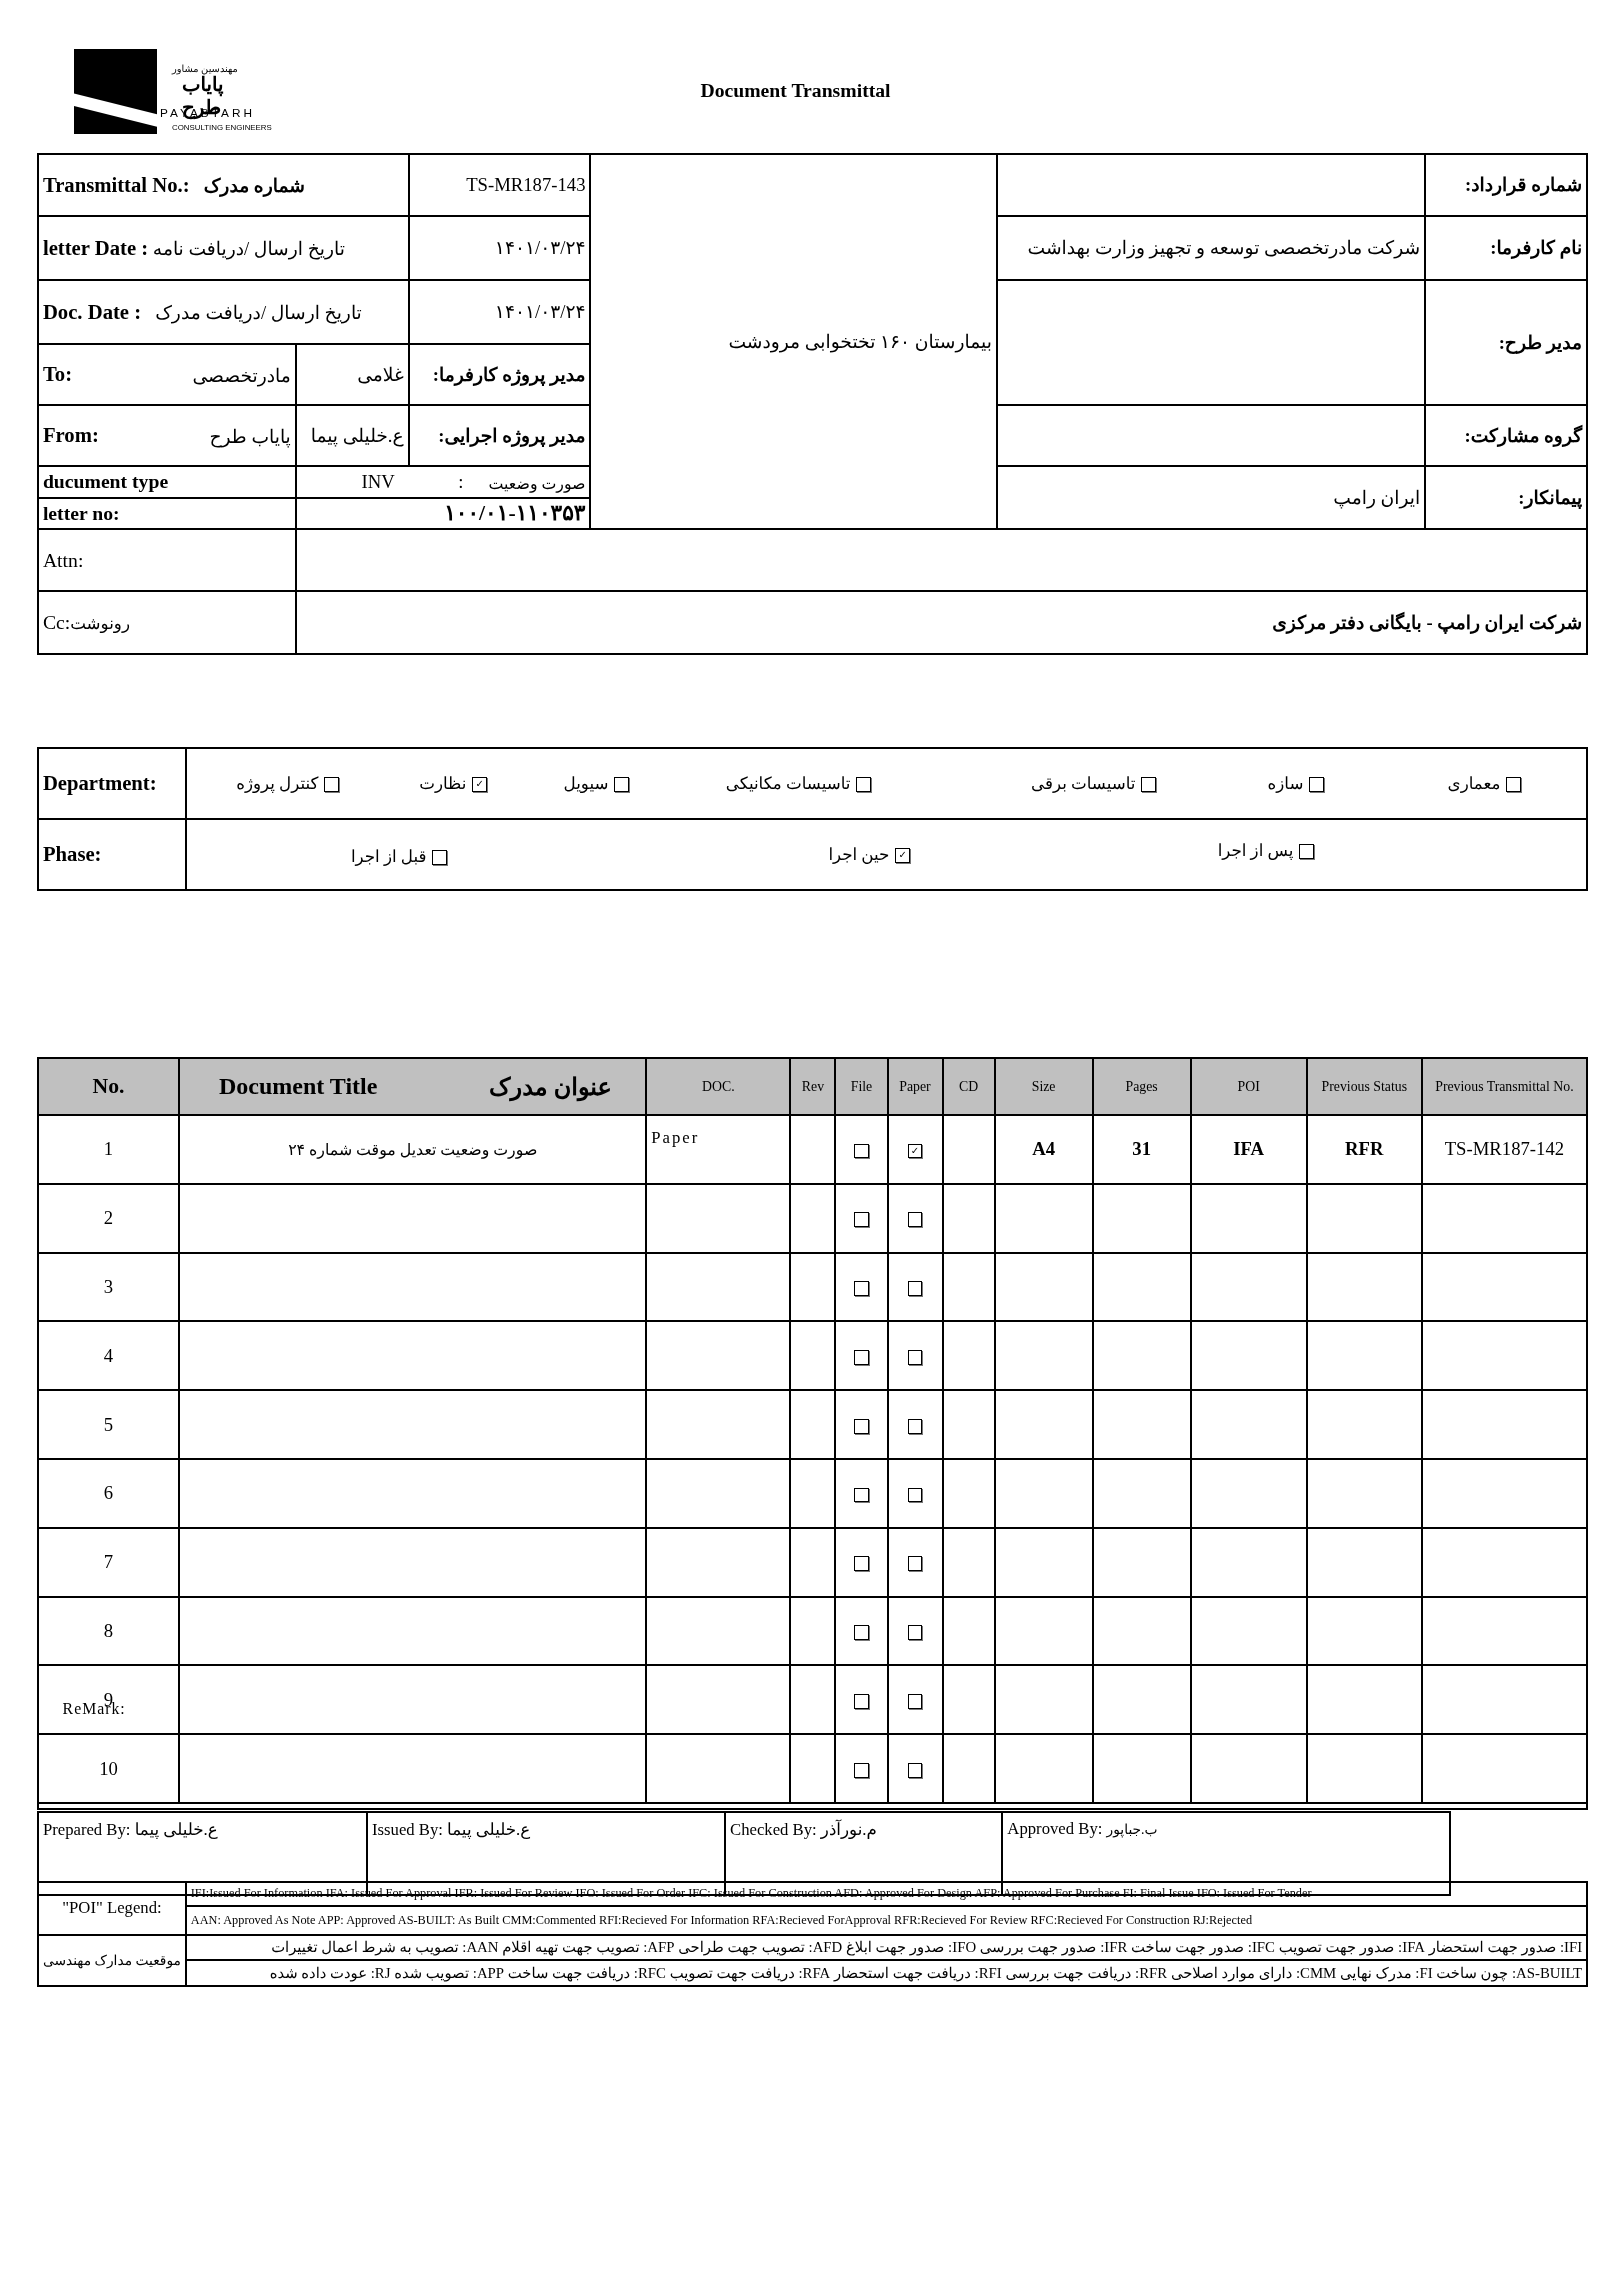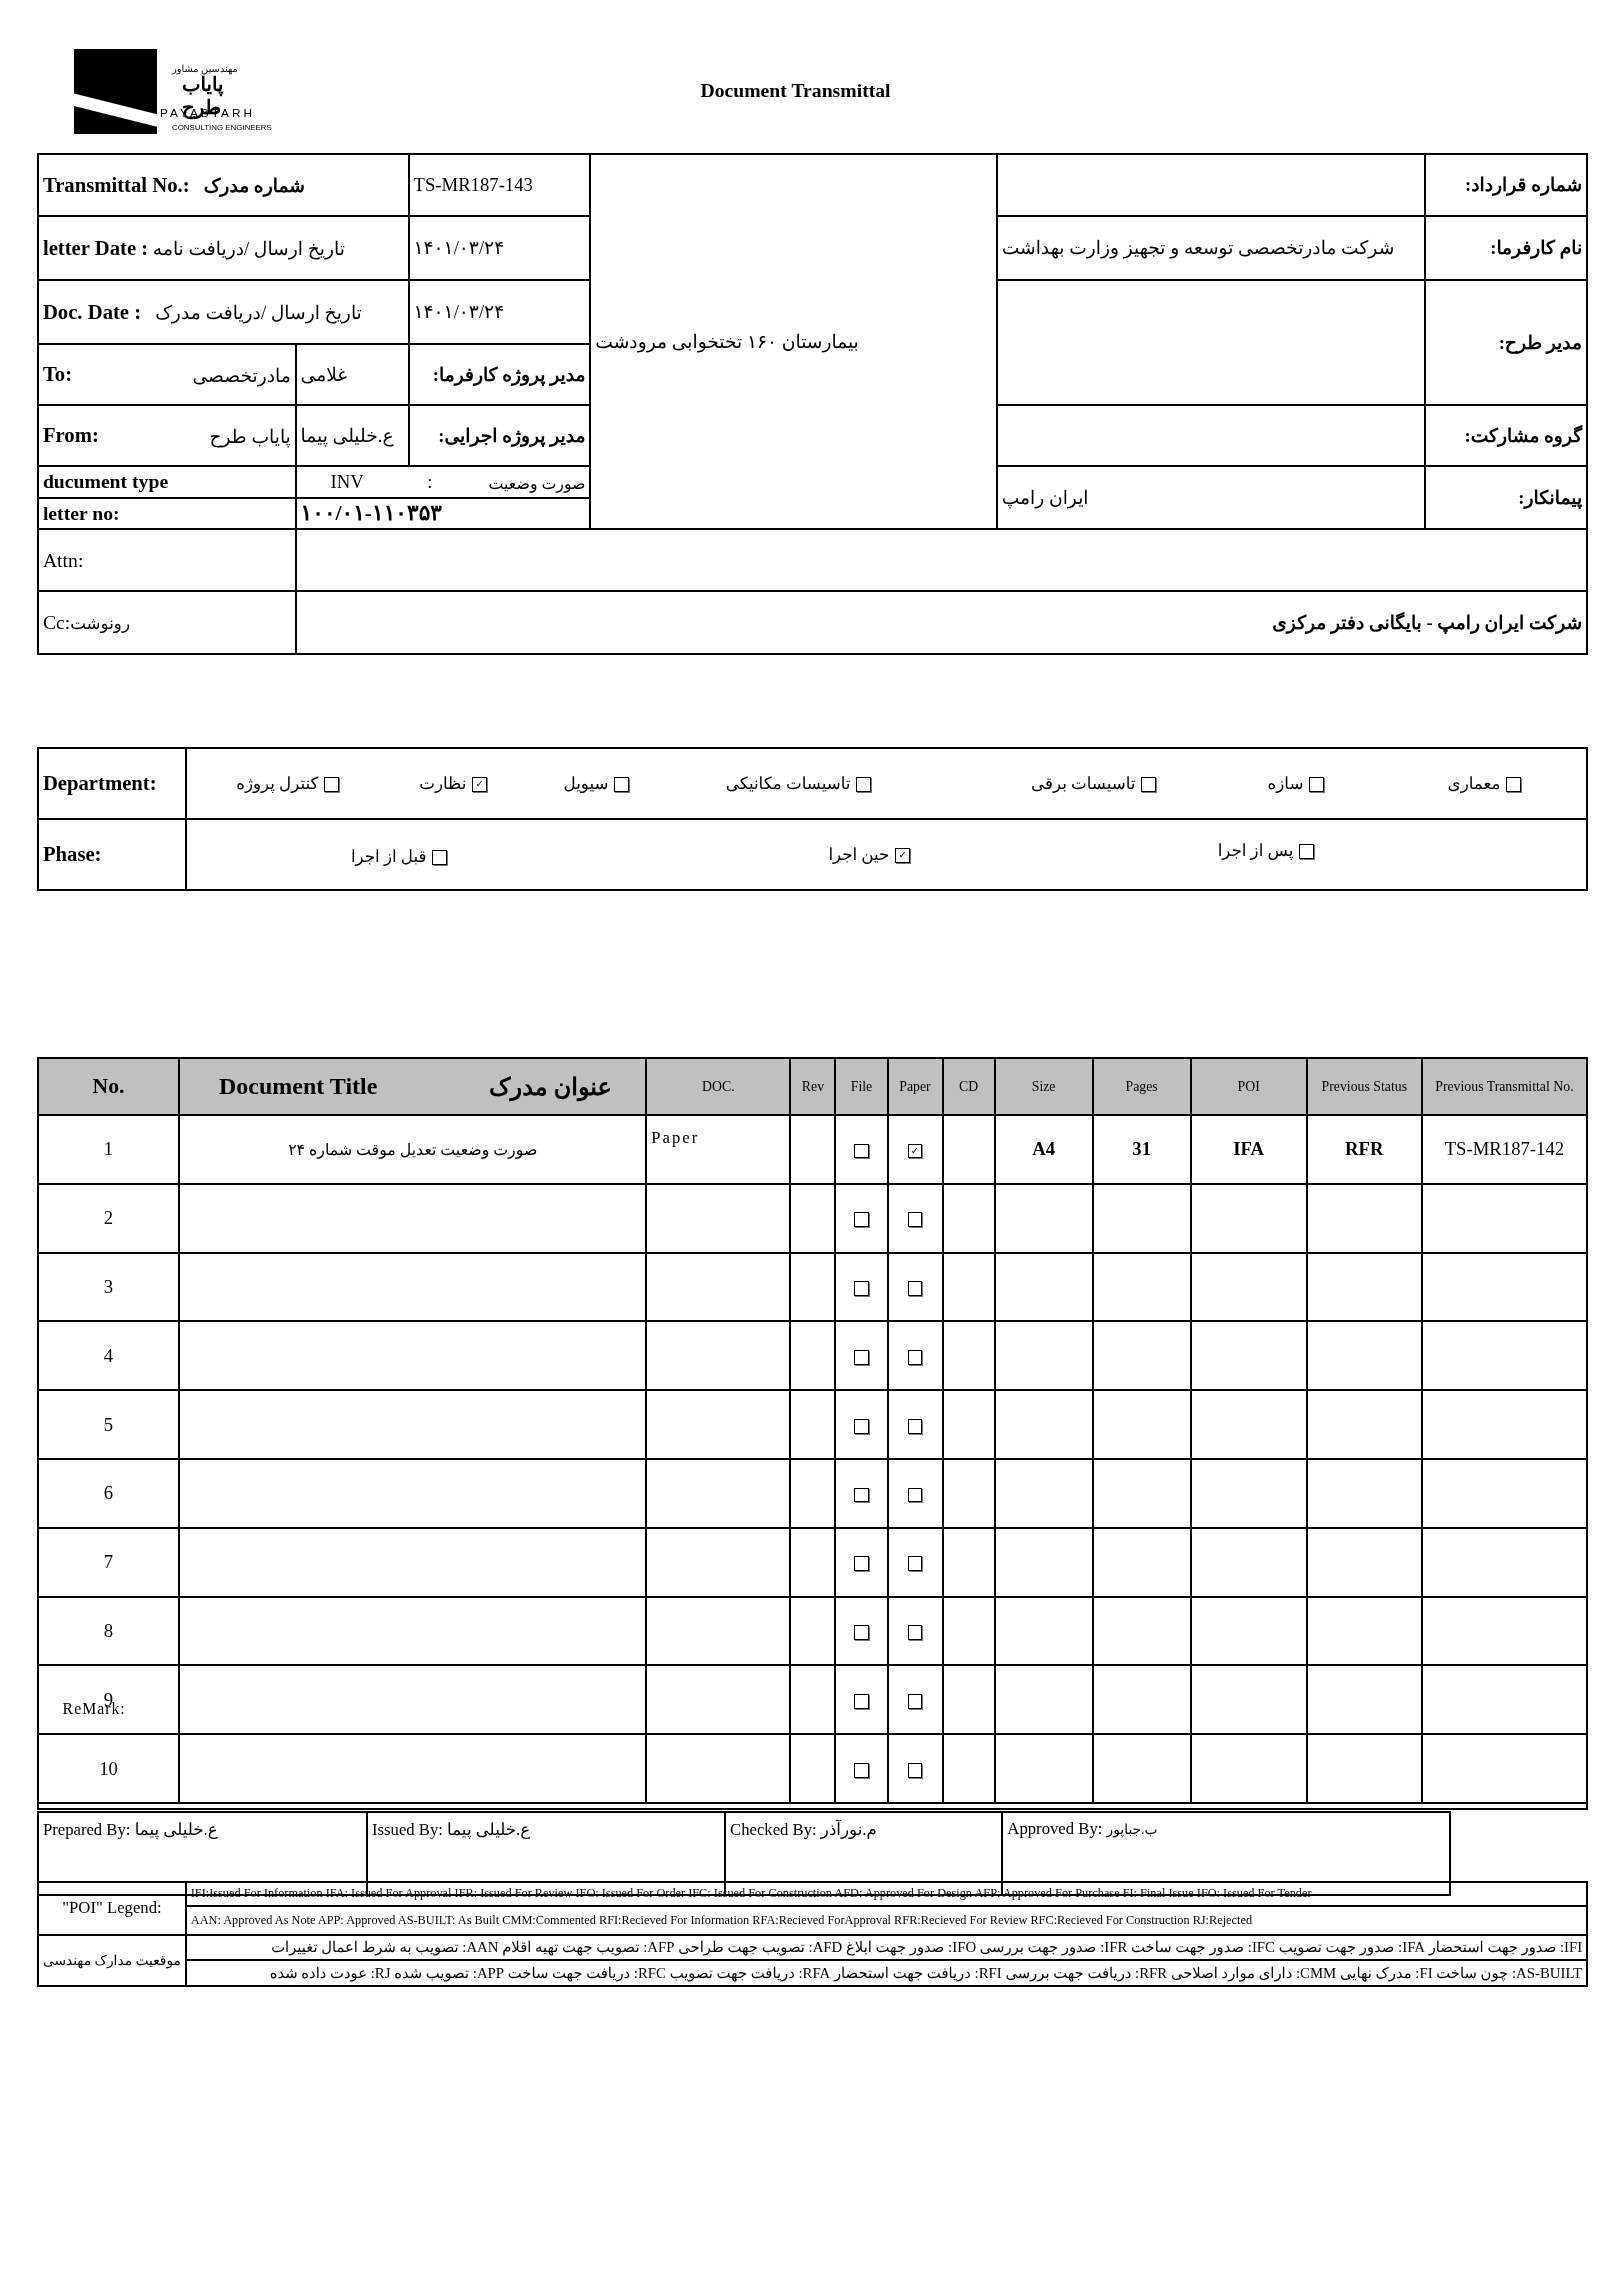--- a/index.html
+++ b/index.html
@@ -13,21 +13,21 @@
   .logo-sub { left:172px; top:123px; font-family:"Liberation Sans", sans-serif; font-size:7.9px; }
   .doc-title { left:591px; top:79px; width:409px; text-align:center; font-size:19.7px; font-weight:bold; }
 
   table { border-collapse:collapse; }
   .grid td, .grid th { border:2px solid #000; padding:0 3.9px; }
 
   .top-table { left:37px; top:153px; width:1551px; }
   .top-table td { font-size:18.7px; }
   .lbl-en { font-weight:bold; font-size:20.7px; }
   .fa { direction:rtl; }
-  .center { text-align:left; }
+  .center { text-align:right; }
   .right { text-align:right; }
 
   .dept { left:37px; top:747px; width:1551px; }
   .dept td { height:69px; font-size:16.7px; }
   .dept .lab { width:138px; font-weight:bold; font-size:20.7px; }
   .cb { display:inline-block; width:12.8px; height:12.8px; border:1px solid #000; box-shadow:1px 1px 0 #777; vertical-align:middle; font-size:9.9px; line-height:11.8px; text-align:center; margin:0 5.9px; background:#fff; }
   .opt { position:absolute; white-space:nowrap; direction:rtl; }
 
   .items { left:37px; top:1057px; width:1551px; table-layout:fixed; }
   .items th { background:#c0c0c0; height:55px; font-weight:normal; font-size:13.8px; }
@@ -107,21 +107,21 @@
       <span class="fa" style="direction:rtl;float:right;margin-top:2px">پایاب طرح</span>
     </td>
     <td class="center fa">ع.خلیلی پیما</td>
     <td class="right fa bold">مدیر پروژه اجرایی:</td>
     <td class="center fa"></td>
     <td class="right fa bold">گروه مشارکت:</td>
   </tr>
   <tr style="height:31.5px">
     <td class="lbl-en" style="font-size:19.7px">ducument type</td>
     <td colspan="2" style="border-bottom-width:1px">
-      <span style="margin-left:30px">INV</span>
+      <span style="margin-left:61px">INV</span>
       <span style="margin-left:59px">:</span>
       <span class="fa" style="float:right;font-size:15.8px;margin-top:3px">صورت وضعیت</span>
     </td>
     <td rowspan="2" class="center fa">ایران رامپ</td>
     <td rowspan="2" class="right fa bold">پیمانکار:</td>
   </tr>
   <tr style="height:31.5px">
     <td class="lbl-en" style="font-size:19.7px">letter no:</td>
     <td colspan="2" class="center bold" style="font-size:21.7px">۱۰۰/۰۱-۱۱۰۳۵۳</td>
   </tr>

